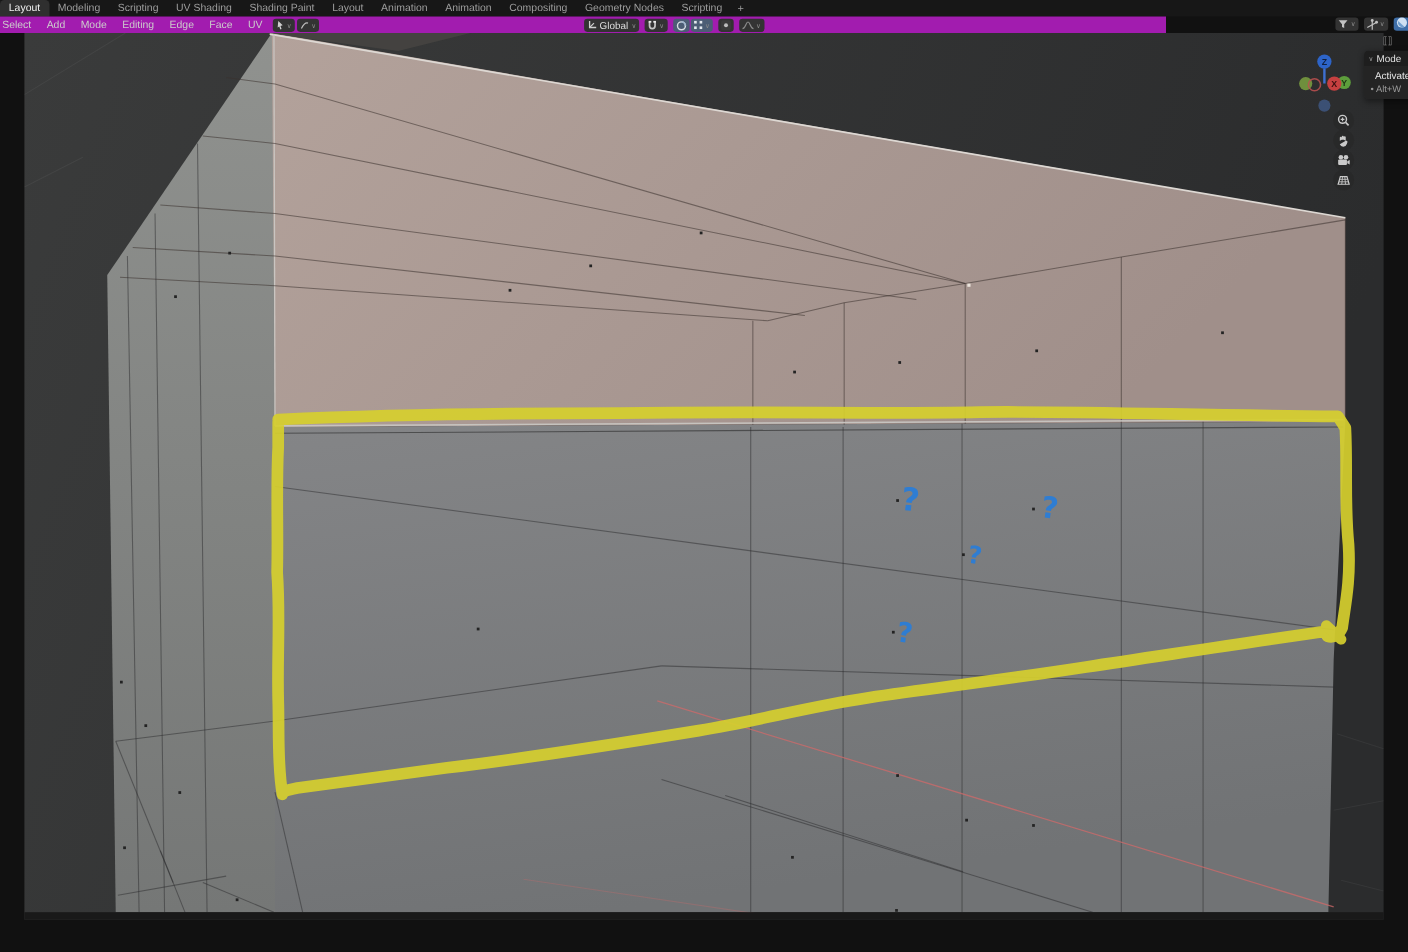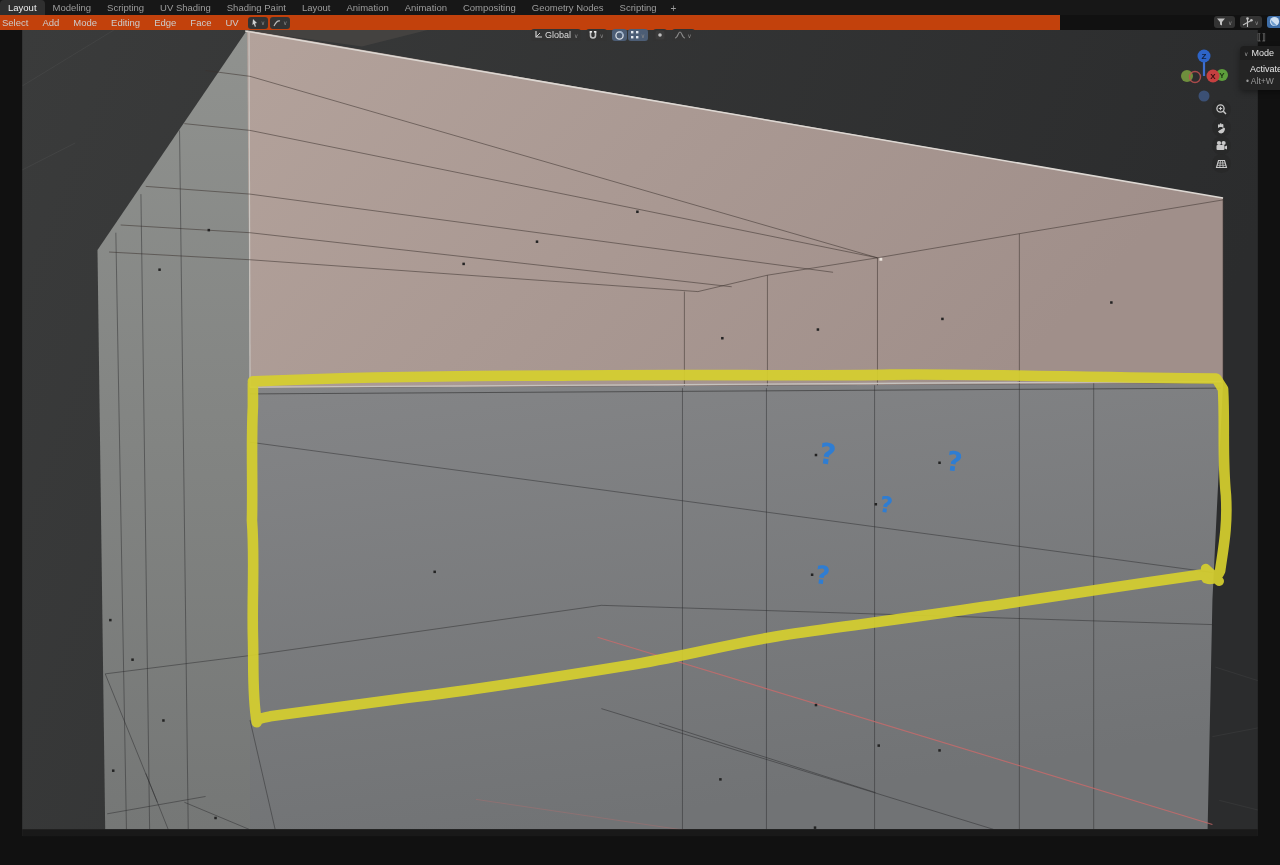--- a/index.html
+++ b/index.html
@@ -8,29 +8,29 @@
 
   
   .topbar{position:absolute;left:0;top:0;width:1280px;height:15px;background:#171717;
           display:flex;align-items:flex-end;z-index:30;}
   .ws-tab{font-size:9.5px;color:#9d9d9d;padding:2px 8px 2px 8px;line-height:11px;
           border-radius:4px 4px 0 0;white-space:nowrap;cursor:default;}
   .ws-tab.active{background:#2f2f2f;color:#efefef;}
   .ws-plus{font-size:10px;color:#9d9d9d;padding:1px 6px;}
 
   
-  .vhead{position:absolute;left:0;top:15px;width:1060px;height:15px;background:#c2410c;
+  .vhead{position:absolute;left:0;top:15px;width:1060px;height:15px;background:#a21caf;
          display:flex;align-items:center;z-index:30;}
   .menu{font-size:9.5px;color:#cccccc;padding:0 7px;white-space:nowrap;}
   .wbtn{height:12px;background:#333;border-radius:3px;display:flex;align-items:center;
         padding:0 2px;margin-right:2px;}
   .wbtn .chev{font-size:6px;color:#8a8a8a;margin:0 1px;}
   .wbtn svg{display:block;}
   .hgroup{display:flex;align-items:center;}
-  .center-cluster{position:absolute;left:531px;top:14px;display:flex;align-items:flex-start;gap:3px;}
+  .center-cluster{position:absolute;left:531px;top:2px;display:flex;align-items:flex-start;gap:3px;}
   .right-cluster{position:absolute;left:1214px;top:1px;display:flex;align-items:center;gap:3px;}
   .glabel{font-size:9px;color:#dddddd;margin:0 2px;}
   .pressed{background:#4c5d75;}
   .sphere-btn{width:15px;height:12px;background:#3e6ea8;border-radius:3px;
               display:flex;align-items:center;justify-content:center;}
 
   
   .viewport{position:absolute;left:0;top:30px;width:1280px;height:835px;}
   .viewport svg{display:block;}
 

